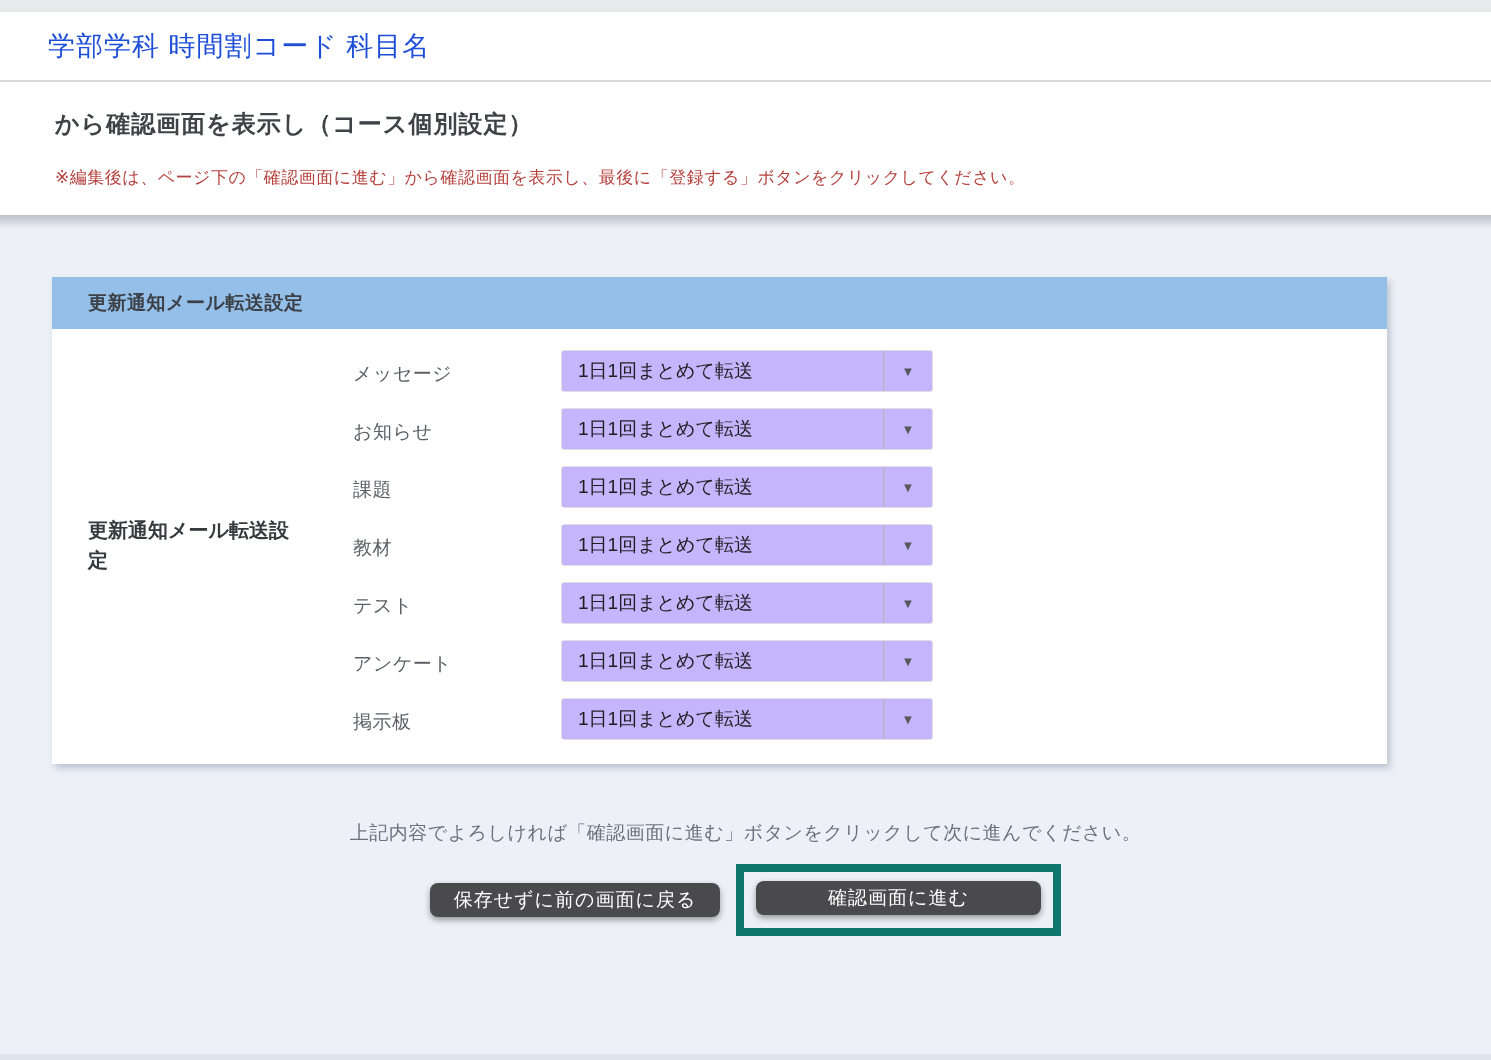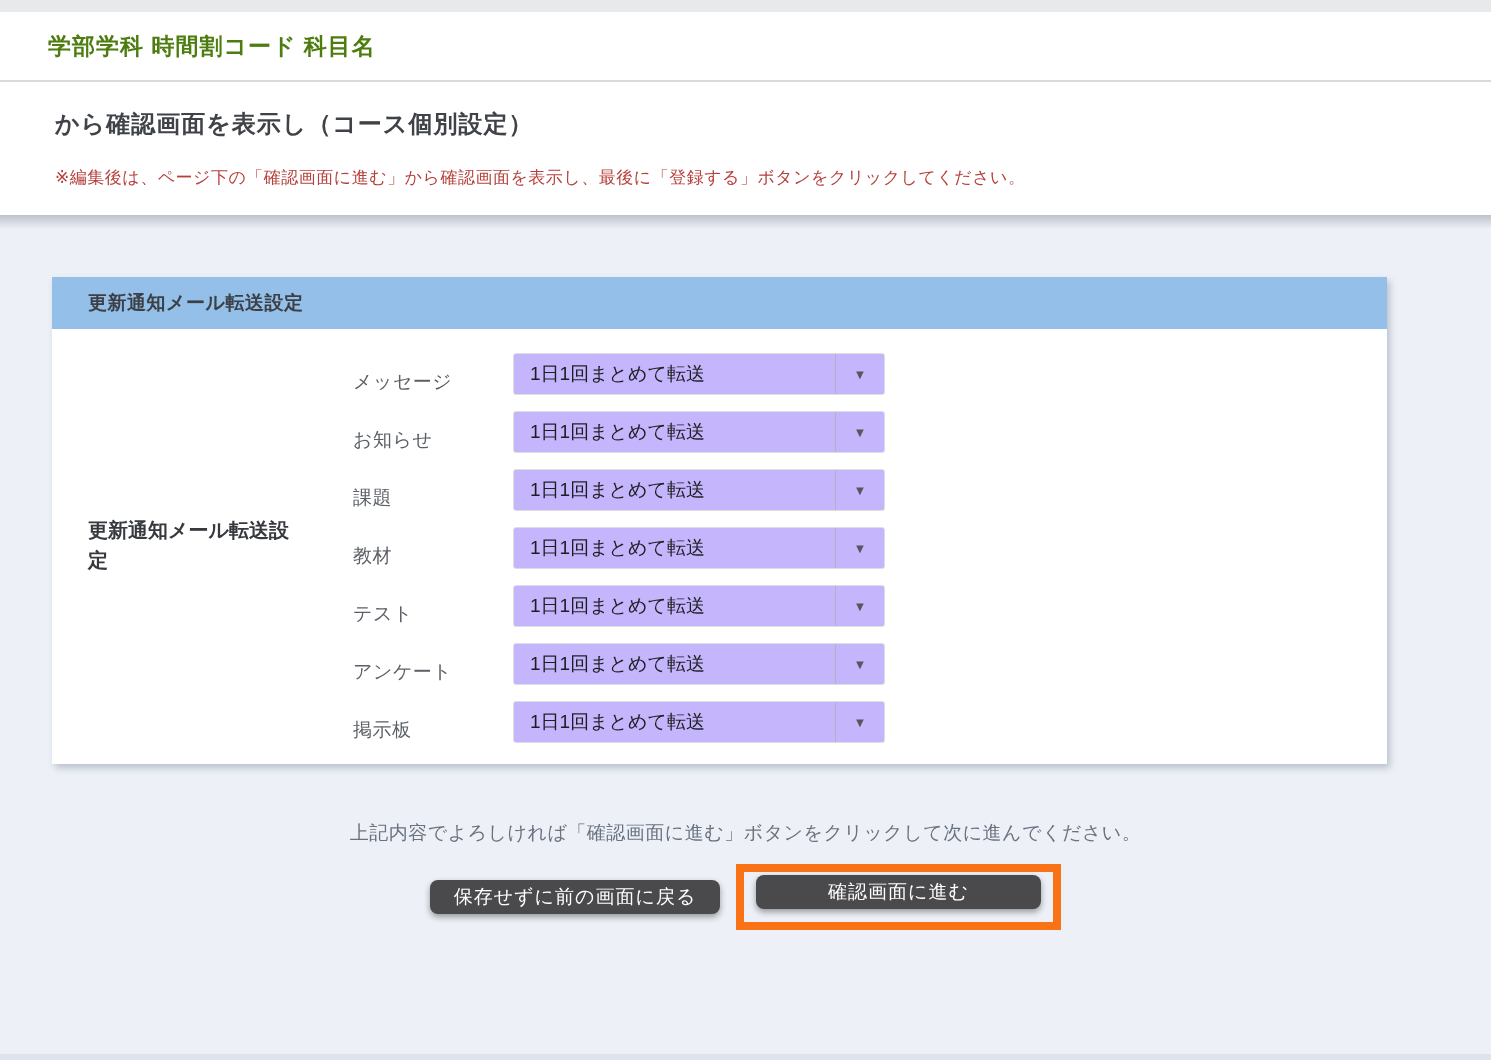--- a/index.html
+++ b/index.html
@@ -12,21 +12,21 @@
   .page { width:1491px; height:1060px; display:flex; flex-direction:column; position:relative; }
 
   
   .top-strip { height:12px; background:#e8e9eb; flex:0 0 auto; }
 
   
   .header {
     height:70px; background:#ffffff; border-bottom:2px solid #d8dadd;
     display:flex; align-items:center; padding-left:48px; flex:0 0 auto;
   }
-  .header-title { font-size:23px; font-weight:bold; color:#4d7c0f; letter-spacing:1px; }
+  .header-title { font-size:27px; font-weight:normal; color:#1d4ed8; letter-spacing:1px; }
 
   
   .subheader { height:133px; background:#ffffff; padding:26px 0 0 55px; flex:0 0 auto; }
   .subheader-title { font-size:24px; font-weight:bold; color:#3f4347; letter-spacing:1px; }
   .subheader-note { margin-top:26px; font-size:17px; color:#b5403c; letter-spacing:.5px; }
 
   
   .main { flex:1 1 auto; background:#edf1f7; position:relative; }
   .main::before {
     content:""; position:absolute; top:0; left:0; right:0; height:14px;
@@ -45,21 +45,21 @@
     box-shadow:3px 4px 7px rgba(125,135,155,.45);
   }
   .panel-header {
     height:52px; background:#93bfe8; display:flex; align-items:center;
     padding-left:36px; font-size:19px; font-weight:bold; color:#3c4046; letter-spacing:.5px;
   }
   .panel-body { background:#ffffff; display:flex; padding:18px 0 21px 36px; }
   .group-label-col { width:265px; display:flex; align-items:center; }
   .group-label { width:215px; font-size:20px; font-weight:bold; color:#36393d; line-height:1.5; }
   .rows { display:flex; flex-direction:column; gap:10px; }
-  .row { display:flex; align-items:flex-end; height:48px; }
+  .row { display:flex; align-items:center; height:48px;gap:48px; }
   .row-label { width:160px; font-size:19px; color:#5b5f66; padding-top:5px; letter-spacing:.5px; }
   .dropdown {
     width:372px; height:42px; background:#c4b5fd; border:1px solid #dddee1;
     border-radius:3px; display:flex; align-items:stretch; cursor:pointer;
   }
   .dd-value { flex:1; display:flex; align-items:center; padding-left:16px; font-size:19px; color:#1e1e21; }
   .dd-divider { width:1px; background:#b2b3b8; }
   .dd-arrow { width:48px; display:flex; align-items:center; justify-content:center; font-size:13px; color:#55575c; }
 
   .instruction { margin-top:56px; text-align:center; font-size:19px; color:#6a7280; letter-spacing:.5px; }
@@ -67,21 +67,21 @@
   .buttons { display:flex; justify-content:center; align-items:center; gap:16px; margin-top:18px; }
   .btn {
     background:#4a4a4c; color:#ffffff; font-size:19px; letter-spacing:1px;
     border:none; border-radius:8px; height:34px;
     display:flex; align-items:center; justify-content:center;
     box-shadow:0 3px 6px rgba(0,0,0,.38); cursor:pointer;
     font-family:inherit;
   }
   .btn-back { width:290px; }
   .btn-confirm { width:285px; }
-  .red-annotation { border:8px solid #f97316; padding:3px 12px 13px 12px; background:transparent; }
+  .red-annotation { border:8px solid #0f766e; padding:9px 12px 13px 12px; background:transparent; }
 
   .bottom-edge { position:absolute; left:0; right:0; bottom:0; height:6px; background:#dfe3eb; }
 </style>
 </head>
 <body>
 
 <div class="page">
 
   <div class="top-strip"></div>
 

